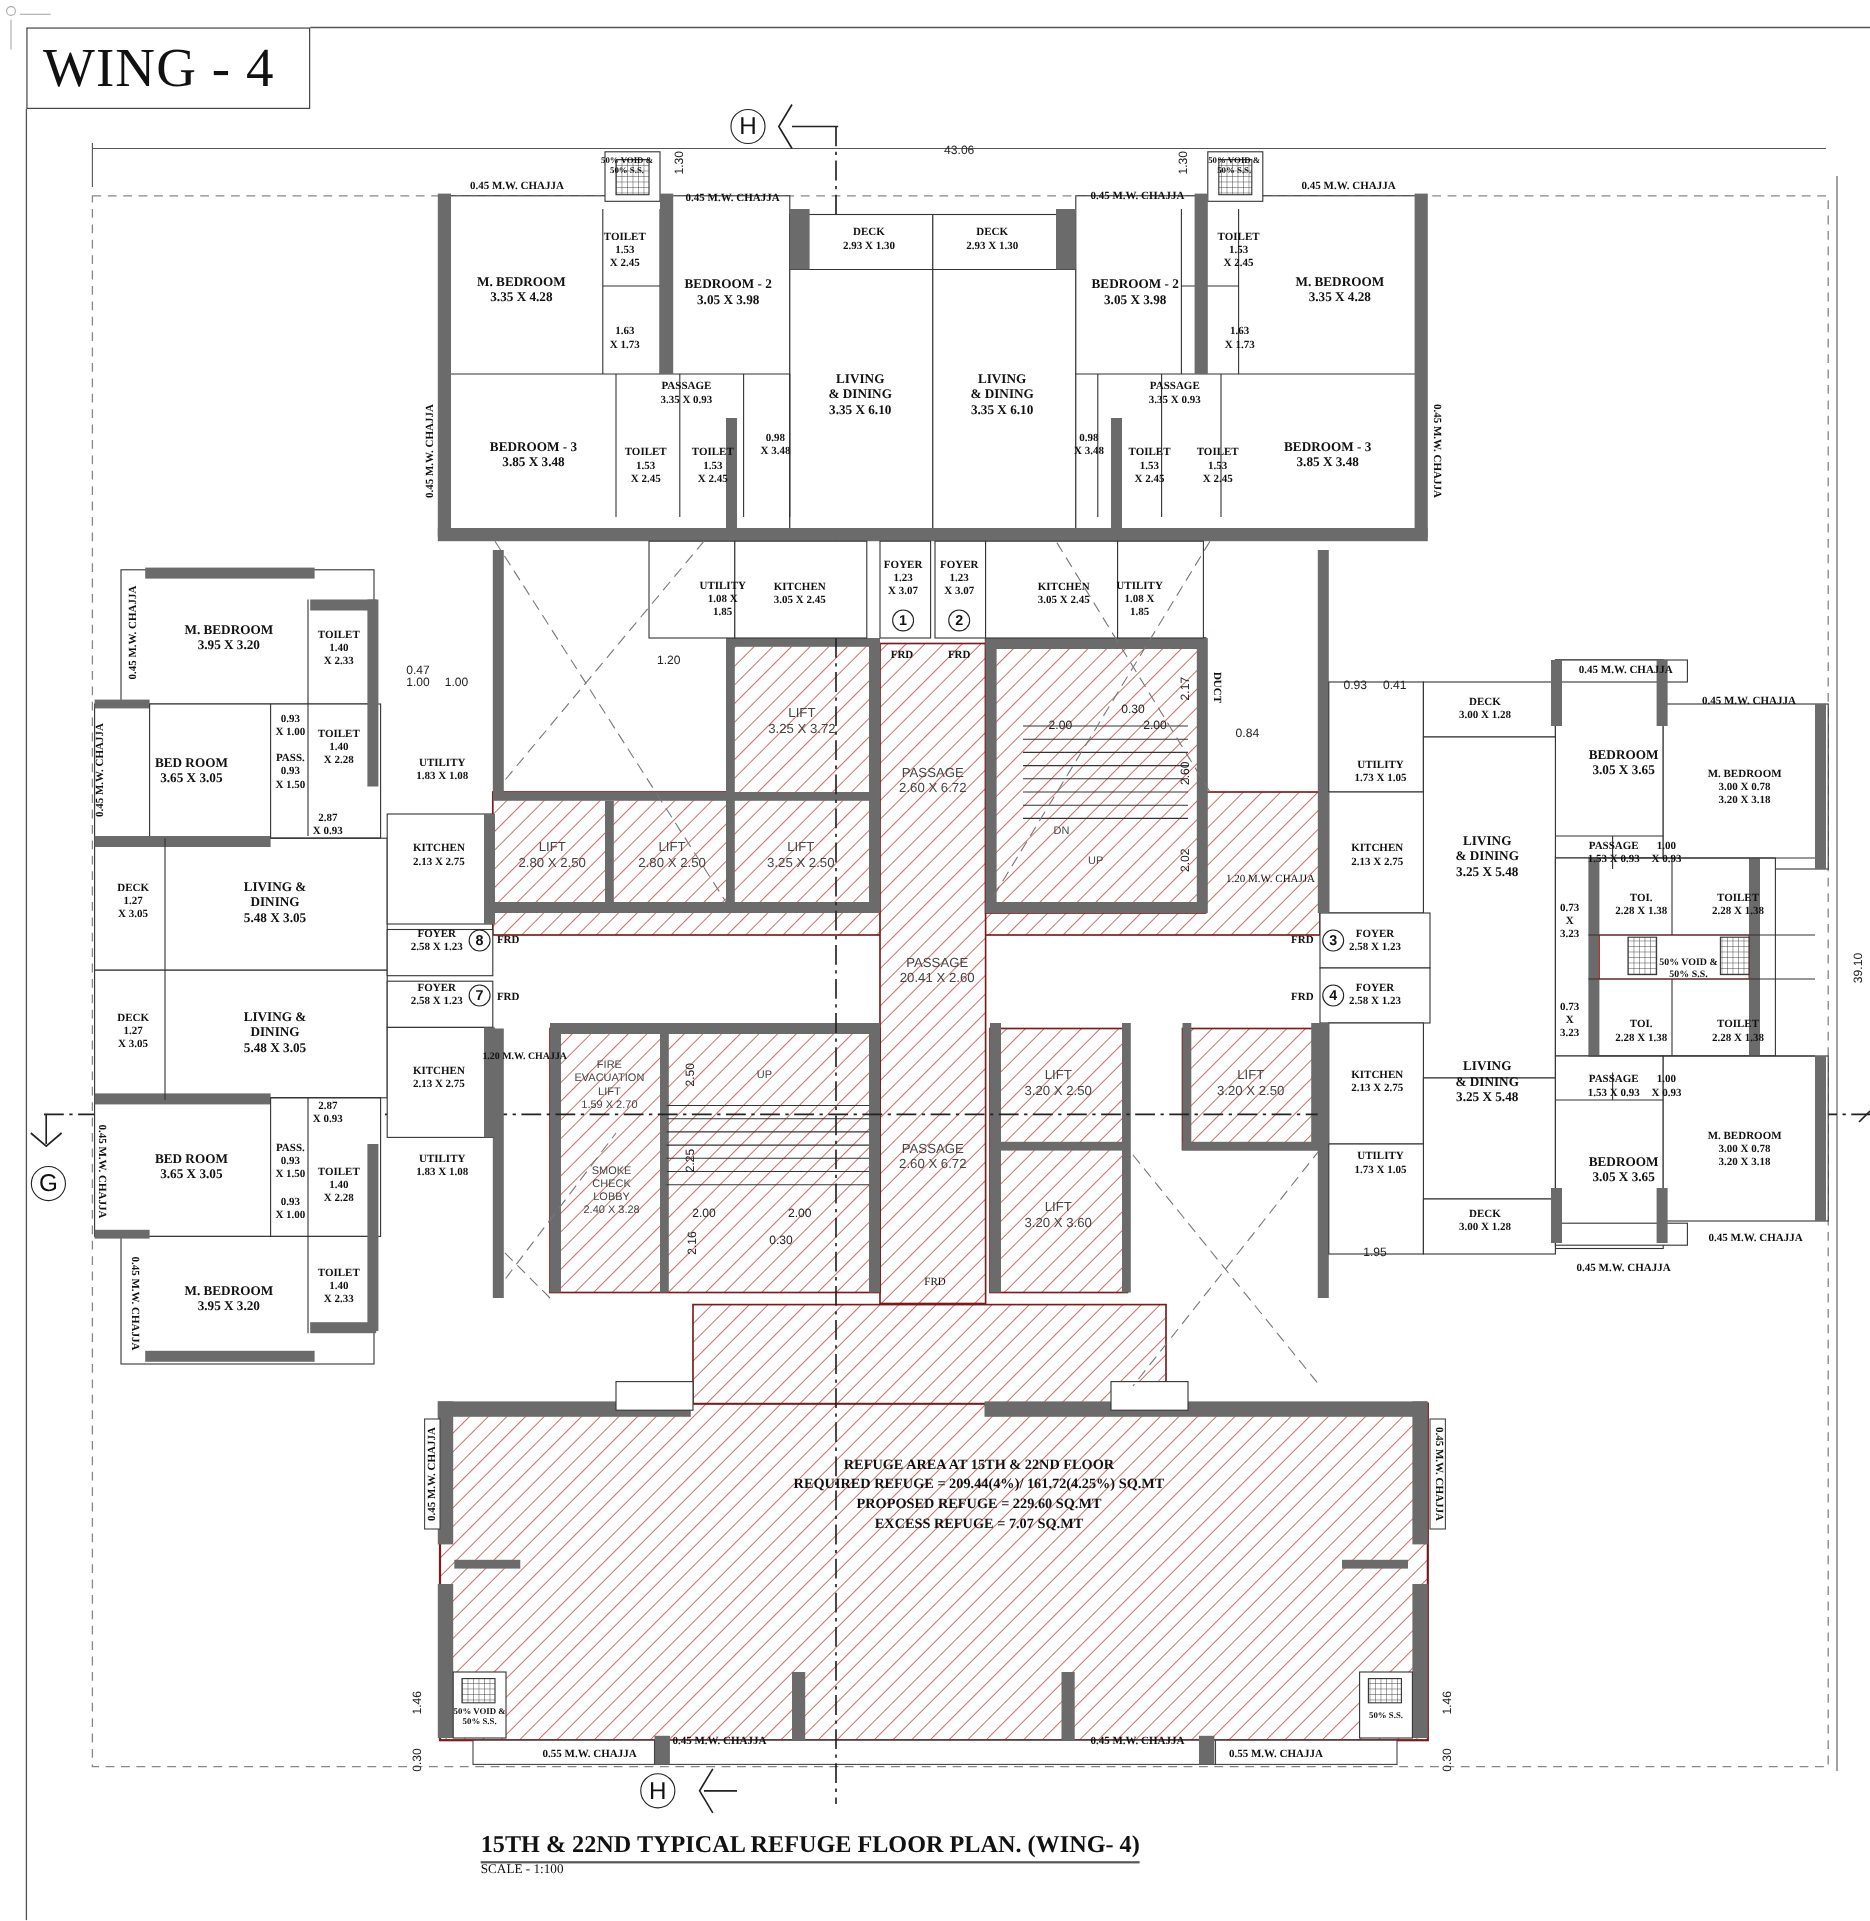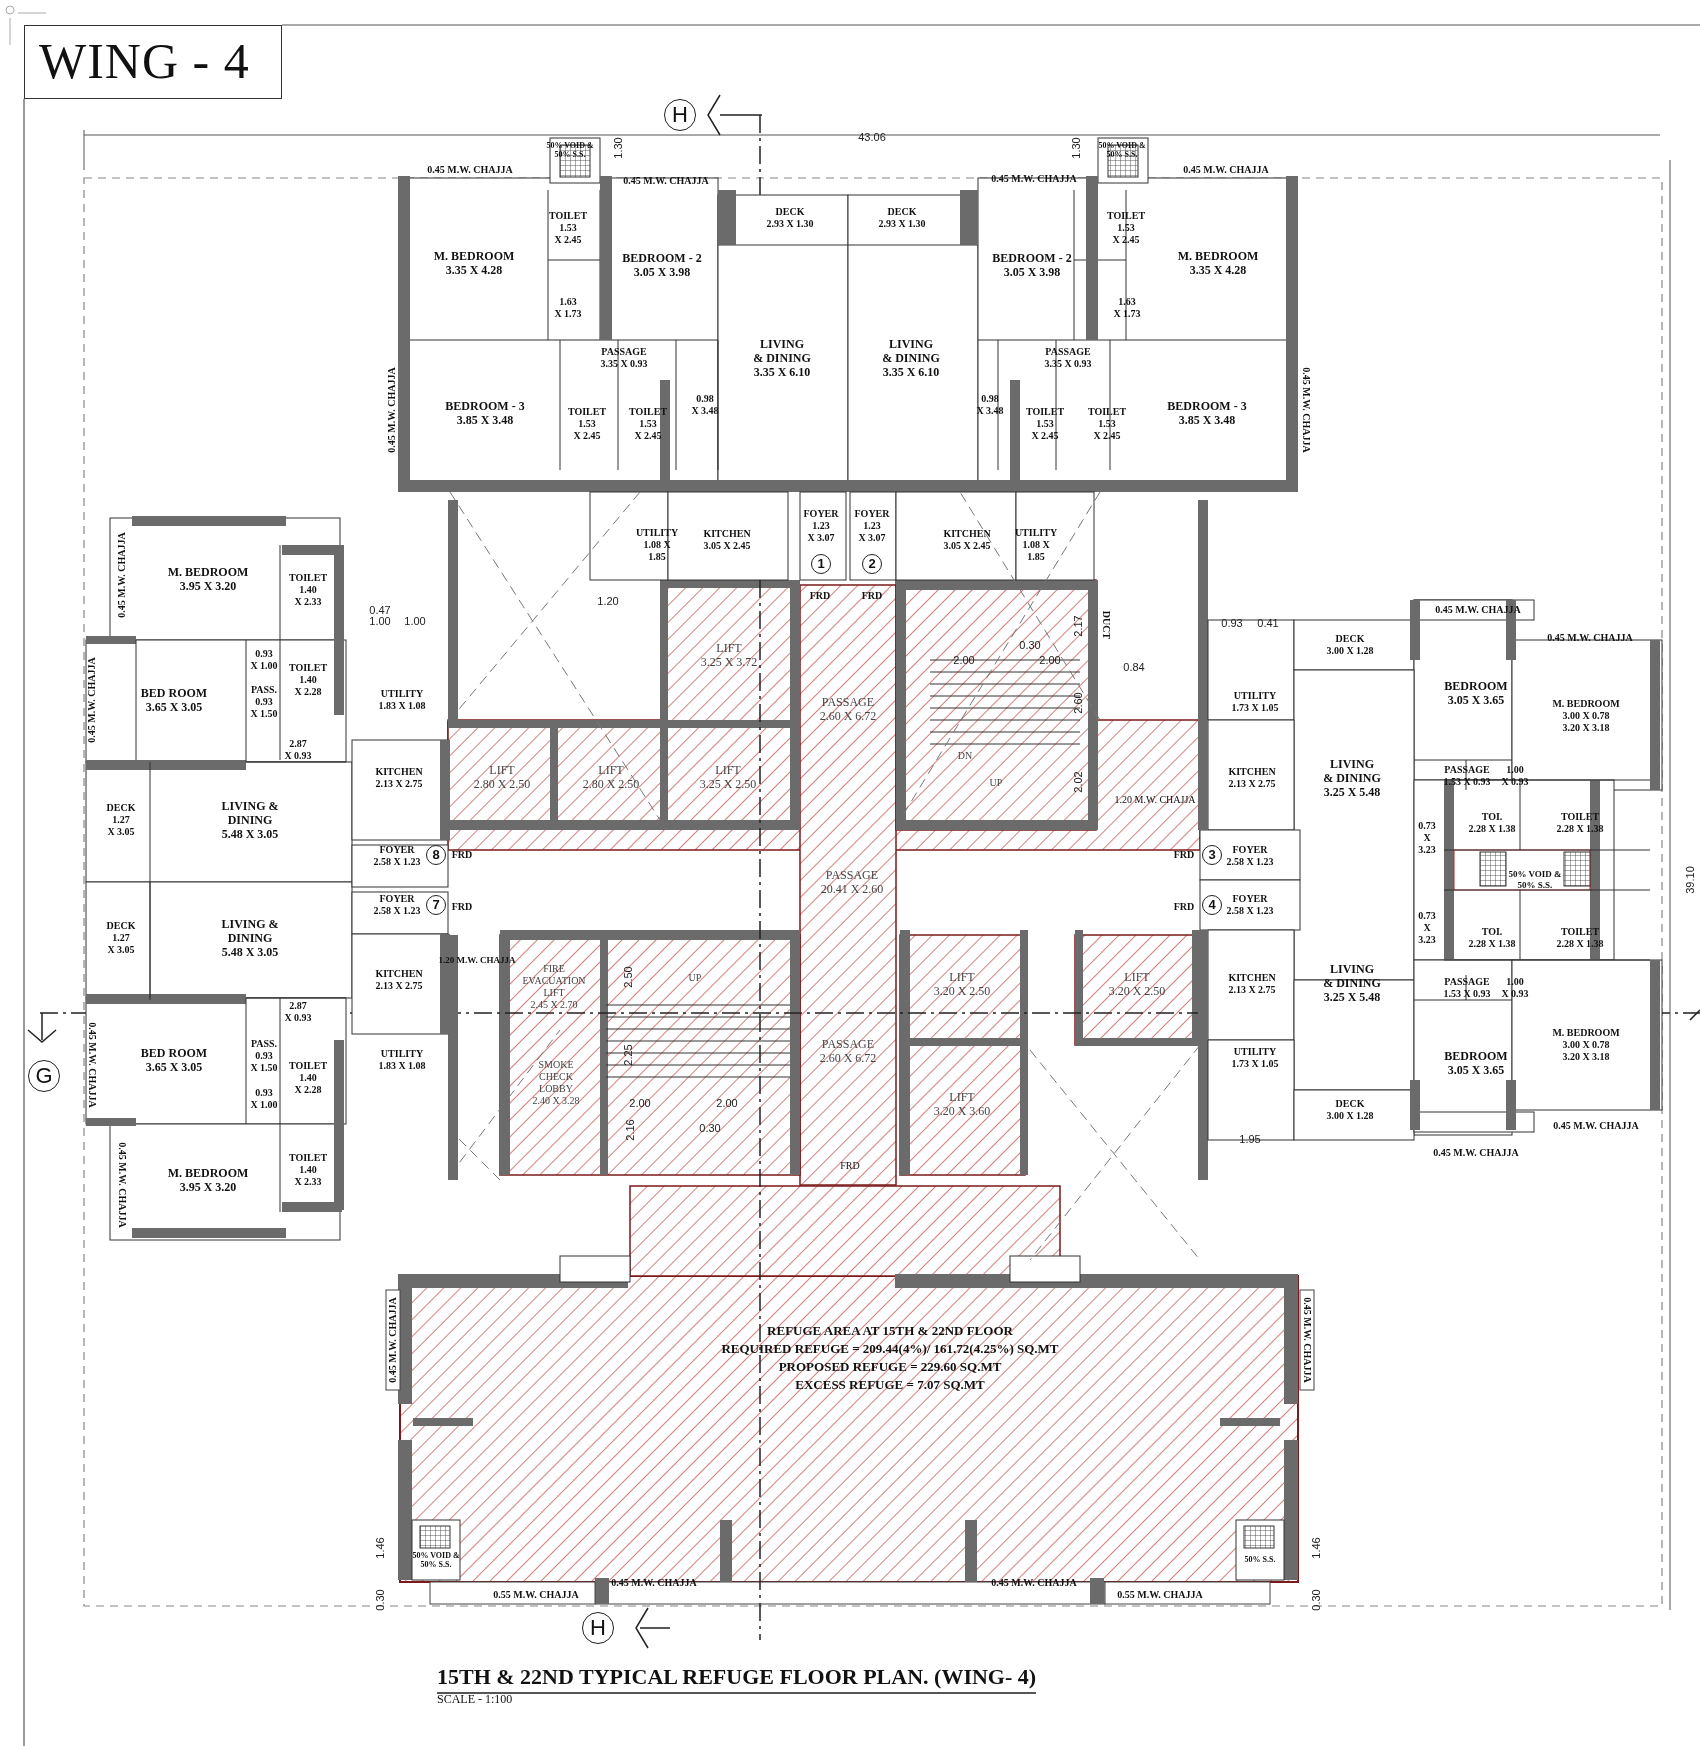--- a/index.html
+++ b/index.html
@@ -2,21 +2,21 @@
 <html><head>
 <meta charset="utf-8">
 <style>
   html,body{margin:0;padding:0;background:#fff;}
   body{width:1700px;height:1746px;position:relative;overflow:hidden;font-family:"Liberation Serif",serif;color:#111;}
   .abs{position:absolute;padding-left:18px;}
   .title-box{left:24px;top:25px;width:258px;height:74px;border:1.5px solid #333;box-sizing:border-box;}
   .title-box span{position:absolute;left:14px;top:6px;font-size:50px;font-family:"Liberation Serif",serif;letter-spacing:1px;}
   svg{position:absolute;left:0;top:0;}
   .lbl{position:absolute;font-family:"Liberation Serif",serif;font-weight:bold;font-size:12px;line-height:14px;text-align:center;white-space:pre;transform:translate(-50%,-50%);color:#111;}
-  .lbl.core{font-weight:normal;color:#444;font-family:Liberation Serif, serif;font-size:12px;}
+  .lbl.core{font-weight:normal;color:#444;font-family:Liberation Sans, sans-serif;font-size:12px;}
   .lbl.small{font-size:10px;line-height:12px;}
   .lbl.vert{transform:translate(-50%,-50%) rotate(90deg);font-size:10px;}
   .lbl.vertl{transform:translate(-50%,-50%) rotate(-90deg);font-size:10px;}
   .refuge{position:absolute;left:650px;top:1322px;width:480px;text-align:center;font-family:"Liberation Serif",serif;font-weight:bold;font-size:13px;line-height:18px;}
   .caption{position:absolute;left:437px;top:1664px;font-family:"Liberation Serif",serif;font-weight:bold;font-size:22px;border-bottom:2px solid #555;padding-bottom:2px;}
   .scale{position:absolute;left:437px;top:1692px;font-size:12px;font-family:"Liberation Serif",serif;}
   .marker{position:absolute;width:32px;height:32px;border:1.5px solid #222;border-radius:50%;box-sizing:border-box;text-align:center;line-height:30px;font-family:"Liberation Sans",sans-serif;font-size:22px;background:#fff;}
   .door-num{position:absolute;width:20px;height:20px;border:1.3px solid #222;border-radius:50%;box-sizing:border-box;text-align:center;line-height:18px;font-family:"Liberation Sans",sans-serif;font-size:13px;font-weight:bold;background:#fff;transform:translate(-50%,-50%);}
   .dim{position:absolute;font-family:"Liberation Sans",sans-serif;font-size:11px;color:#222;transform:translate(-50%,-50%);}
 </style>
@@ -480,21 +480,21 @@
 3.25 X 2.50</div>
 <div class="lbl core" style="left:848px;top:709px;">PASSAGE
 2.60 X 6.72</div>
 <div class="lbl core" style="left:852px;top:882px;">PASSAGE
 20.41 X 2.60</div>
 <div class="lbl core" style="left:848px;top:1051px;">PASSAGE
 2.60 X 6.72</div>
 <div class="lbl core small" style="left:554px;top:987px;">FIRE
 EVACUATION
 LIFT
-2.45 X 2.70</div>
+1.59 X 2.70</div>
 <div class="lbl core small" style="left:556px;top:1083px;">SMOKE
 CHECK
 LOBBY
 2.40 X 3.28</div>
 <div class="lbl core" style="left:962px;top:984px;">LIFT
 3.20 X 2.50</div>
 <div class="lbl core" style="left:1137px;top:984px;">LIFT
 3.20 X 2.50</div>
 <div class="lbl core" style="left:962px;top:1104px;">LIFT
 3.20 X 3.60</div>

